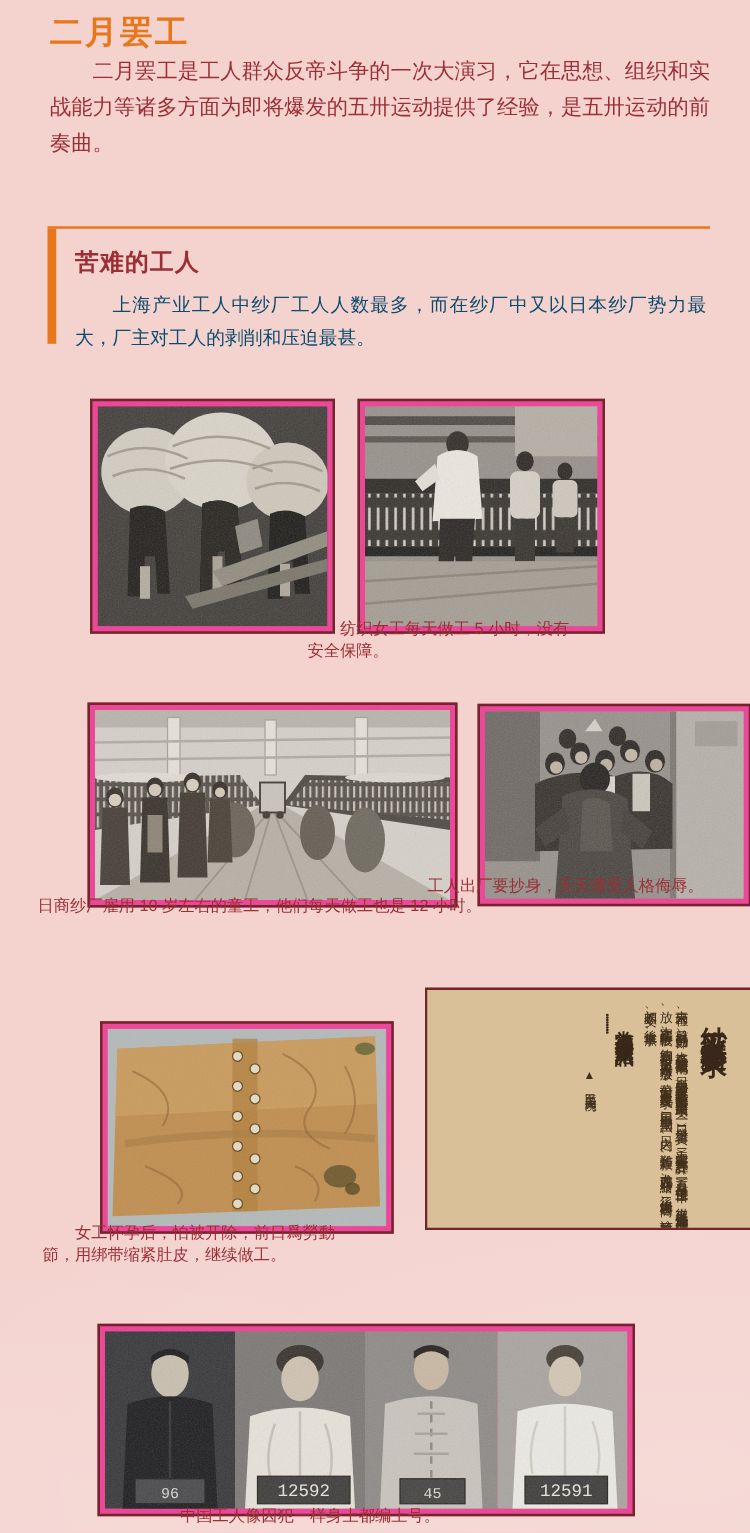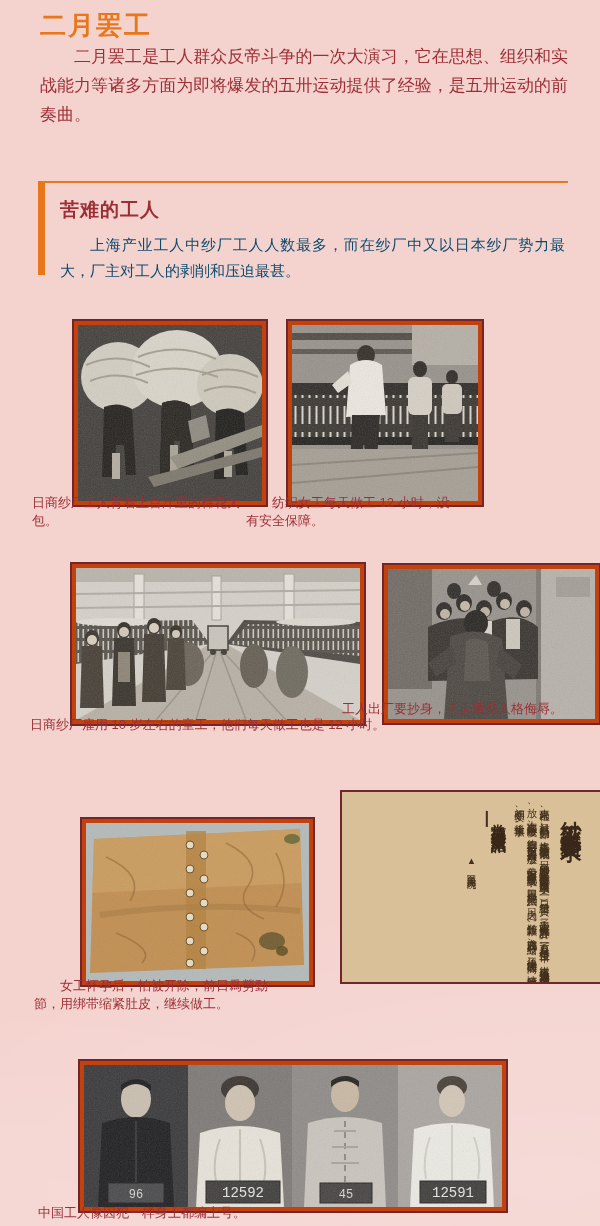--- a/index.html
+++ b/index.html
@@ -27,21 +27,21 @@
     margin-top:13px;
   }
   .panel-bar{position:absolute;left:0;top:0;width:7px;height:92px;background:#E8761B;}
   .panel-title{margin:14px 0 0 22px;font-size:19px;font-weight:bold;color:#9C2F36;letter-spacing:1px;}
   .panel-body{
     margin:9px 0 0 22px;width:505px;
     font-size:15px;line-height:26px;color:#0c4a6e;text-indent:2em;text-align:justify;
   }
   .frame{
     position:absolute;box-sizing:border-box;
-    border:2px solid #71262B;background:#c2410c;padding:4px;
+    border:2px solid #71262B;background:#ec4899;padding:4px;
   }
   .frame svg{display:block;width:100%;height:100%;}
   .caption{
     position:absolute;margin:0;
     font-size:13px;line-height:18px;color:#9C2F36;
   }
   .indent{text-indent:2em;}
   
   .np-frame{padding:0;background:#D9C098;}
   .np{
@@ -146,22 +146,21 @@
         <rect x="153" y="89" width="14" height="28" fill="#3b3631"></rect>
       </g>
       <g>
         <rect x="0" y="124" width="186" height="52" fill="#a59e94"></rect>
         <path d="M0,140 L186,128 M0,158 L186,142" stroke="#8c857a" stroke-width="2"></path>
       </g>
       <rect width="186" height="176" filter="url(#grainF)" opacity="0.2"></rect>
     </svg>
   </figure>
 
-  <p class="caption" style="left:32px;top:494px;width:210px;">日商纱厂工人背着上百斤重的棉花大包。</p>
-  <p class="caption indent" style="left:246px;top:494px;width:212px;">纺织女工每天做工 12 小时，没有安全保障。</p>
+  <p class="caption indent" style="left:246px;top:494px;width:212px;">纺织女工每天做工 5 小时，没有安全保障。</p>
 
   <figure class="frame" style="left:30px;top:546px;width:296px;height:164px;">
     <svg viewBox="0 0 284 152" preserveAspectRatio="none">
       <rect width="284" height="152" fill="#d5d1c9"></rect>
       <g>
         <rect x="0" y="0" width="284" height="14" fill="#b9b4ab"></rect>
         <rect x="58" y="6" width="10" height="48" fill="#e5e1da" stroke="#a8a299" stroke-width="1"></rect>
         <rect x="136" y="8" width="9" height="44" fill="#e5e1da" stroke="#a8a299" stroke-width="1"></rect>
         <rect x="208" y="6" width="10" height="48" fill="#e5e1da" stroke="#a8a299" stroke-width="1"></rect>
         <path d="M0,26 L284,22 M0,40 L284,36" stroke="#b1aca3" stroke-width="2"></path>
@@ -327,15 +326,15 @@
         <ellipse cx="368" cy="36" rx="13" ry="16" fill="#d3c6b6"></ellipse>
         <path d="M330,64 Q368,52 406,64 L410,142 L326,142 Z" fill="#eceae3"></path>
         <path d="M368,60 L368,116 M346,72 Q338,94 342,114 M390,72 Q398,94 394,114" stroke="#d2cfc6" stroke-width="2" fill="none"></path>
         <rect x="336" y="116" width="66" height="22" fill="#3f3e3d" stroke="#26251f" stroke-width="1"></rect>
         <text x="369" y="132" font-size="14" fill="#e8e5df" text-anchor="middle" font-family="Liberation Mono, DejaVu Sans Mono, monospace">12591</text>
       </g>
       <rect width="418" height="142" filter="url(#grainF)" opacity="0.18"></rect>
     </svg>
   </figure>
 
-  <p class="caption" style="left:38px;top:1204px;width:420px;">中国工人像囚犯一样身上都编上号。</p>
+  <p class="caption" style="left:38px;top:1204px;width:420px;text-align:center;">中国工人像囚犯一样身上都编上号。</p>
 
 </div>
 
 </body></html>

